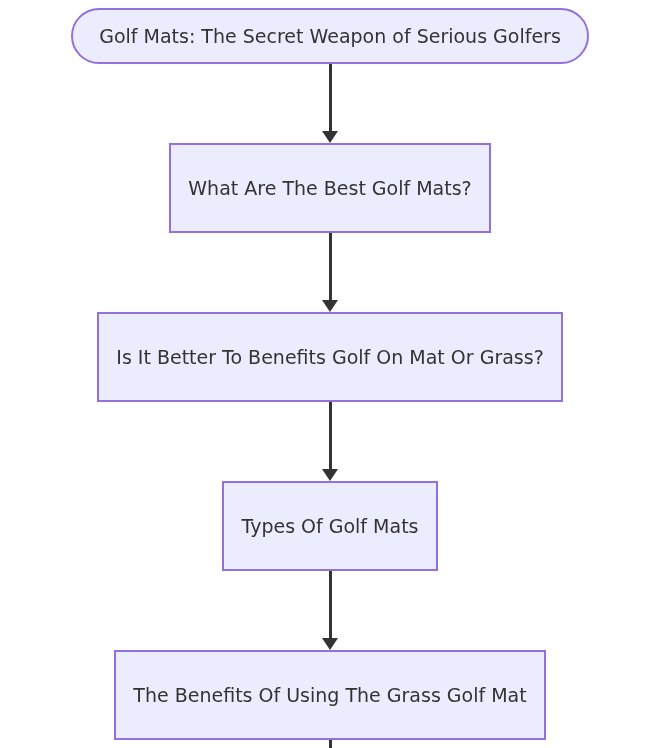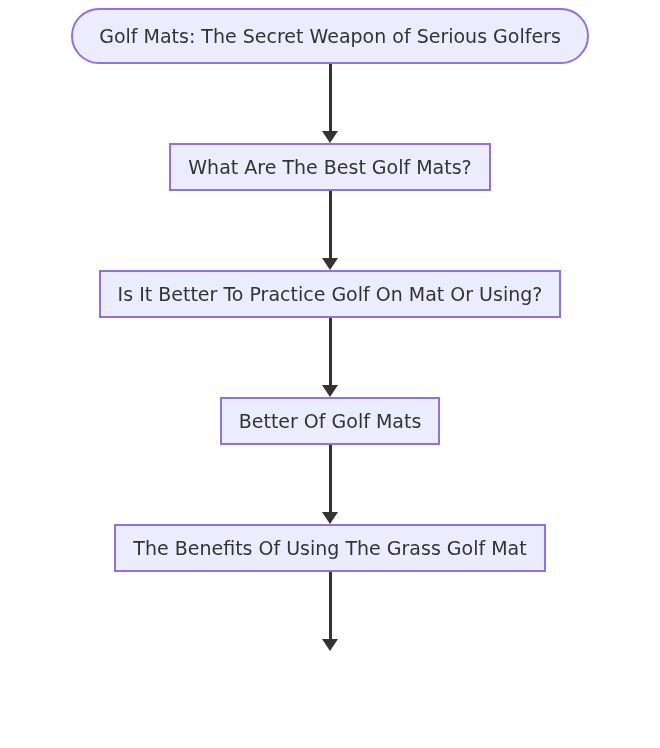--- a/index.html
+++ b/index.html
@@ -28,21 +28,21 @@
     align-items: center;
     padding-top: 8px;
     box-sizing: border-box;
   }
   .node {
     background: var(--node_fill);
     border: 2px solid var(--node_border);
     color: var(--text_color);
     font-size: 19px;
     line-height: 26px;
-    padding: 9px 17px;
+    padding: 30px 17px;
     white-space: nowrap;
     text-align: center;
     box-sizing: border-box;
     flex: 0 0 auto;
   }
   .node.stadium {
     border-radius: 28px;
     padding: 13px 26px;
   }
   .arrow {
@@ -77,28 +77,28 @@
     <div class="head"></div>
   </div>
 
   <div class="node">What Are The Best Golf Mats?</div>
 
   <div class="arrow">
     <div class="shaft"></div>
     <div class="head"></div>
   </div>
 
-  <div class="node">Is It Better To Practice Golf On Mat Or Using?</div>
+  <div class="node">Is It Better To Benefits Golf On Mat Or Grass?</div>
 
   <div class="arrow">
     <div class="shaft"></div>
     <div class="head"></div>
   </div>
 
-  <div class="node">Better Of Golf Mats</div>
+  <div class="node">Types Of Golf Mats</div>
 
   <div class="arrow">
     <div class="shaft"></div>
     <div class="head"></div>
   </div>
 
   <div class="node">The Benefits Of Using The Grass Golf Mat</div>
 
   <div class="arrow">
     <div class="shaft"></div>

